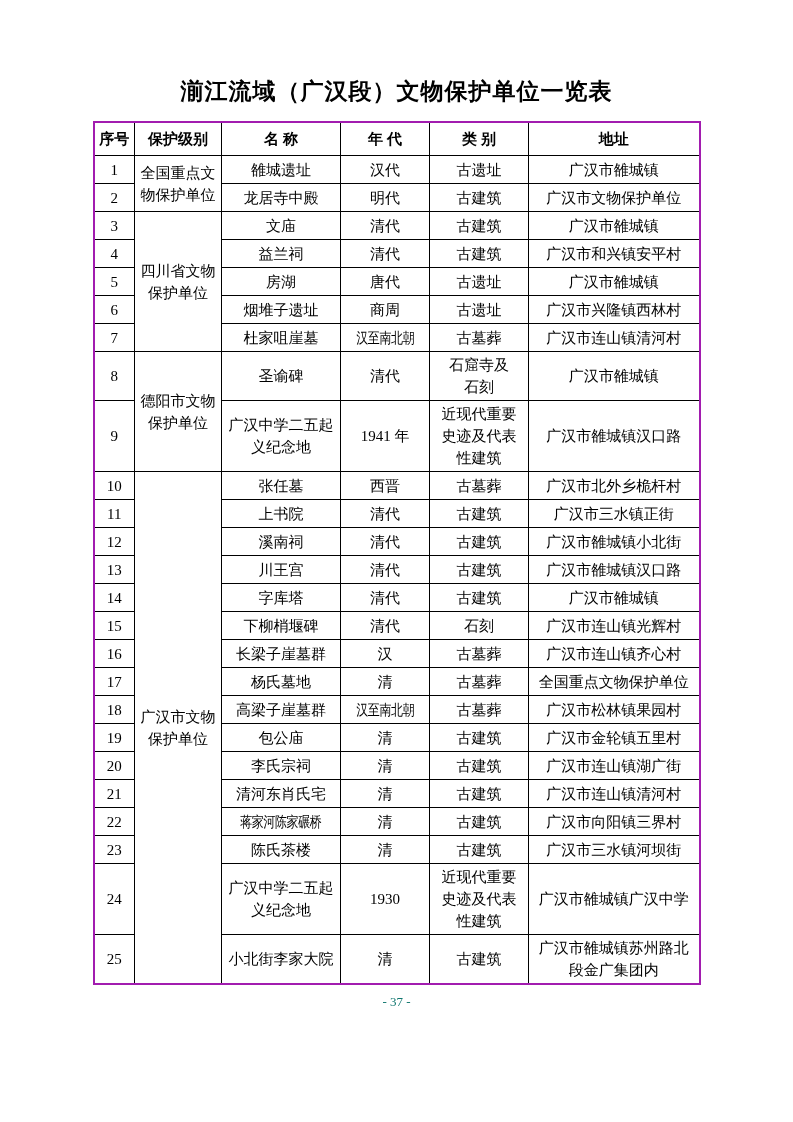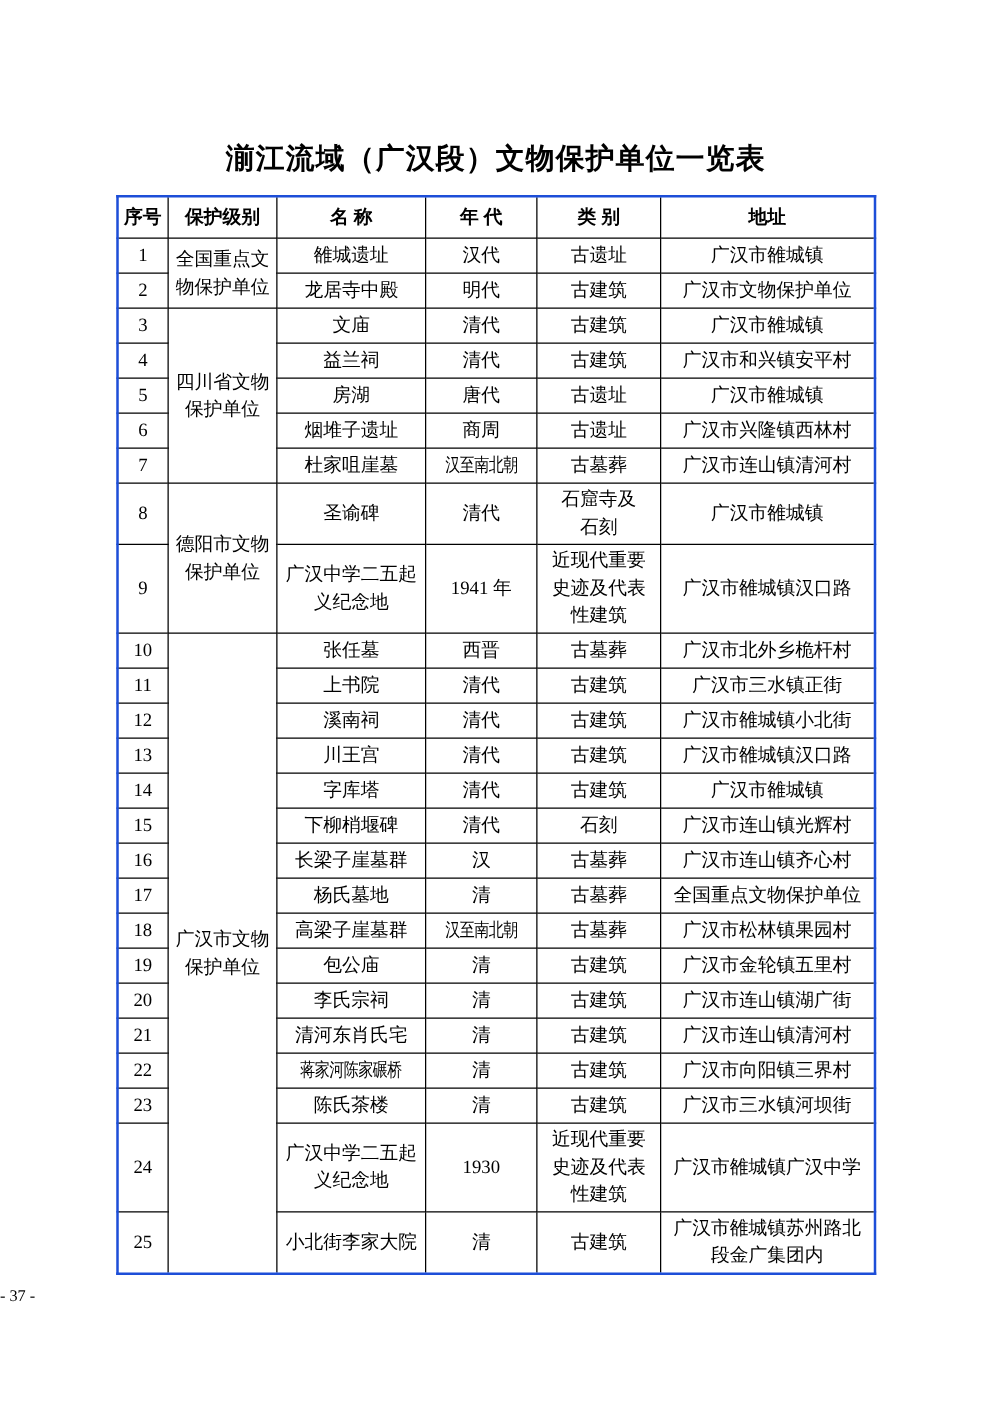--- a/index.html
+++ b/index.html
@@ -14,35 +14,35 @@
     color: #000;
     font-family: "Liberation Sans", sans-serif;
   }
   .page {
     position: relative;
     width: 793px;
     height: 1122px;
     background: #fff;
   }
   .doc-title {
-    margin: 11px;
-    padding-top: 100px;
+    margin: 0;
+    padding-top: 76px;
     text-align: center;
     font-size: 23px;
     font-weight: bold;
     letter-spacing: 1px;
     font-family: "Liberation Sans", sans-serif;
     color: #000;
   }
   table.heritage {
     margin: 14px auto 0 auto;
     border-collapse: collapse;
     table-layout: fixed;
     width: 606px;
-    border: 2px solid #1d4ed8;
+    border: 2px solid #a21caf;
   }
   table.heritage th,
   table.heritage td {
     border: 1px solid #000;
     font-size: 15px;
     line-height: 22px;
     padding: 2px 3px;
     text-align: center;
     vertical-align: middle;
     overflow: hidden;
@@ -80,23 +80,24 @@
   }
   .squeeze {
     display: inline-block;
     white-space: nowrap;
     transform: scaleX(0.8);
     transform-origin: 50% 50%;
     letter-spacing: -0.5px;
   }
   .page-footer {
     margin-top: 9px;
+    text-align: center;
     font-size: 13px;
     font-family: "Liberation Serif", serif;
-    color: #000000;
+    color: #0f766e;
   }
 </style>
 </head>
 <body>
 
 <div class="page">
 
   <h1 class="doc-title">湔江流域（广汉段）文物保护单位一览表</h1>
 
   <table class="heritage">

